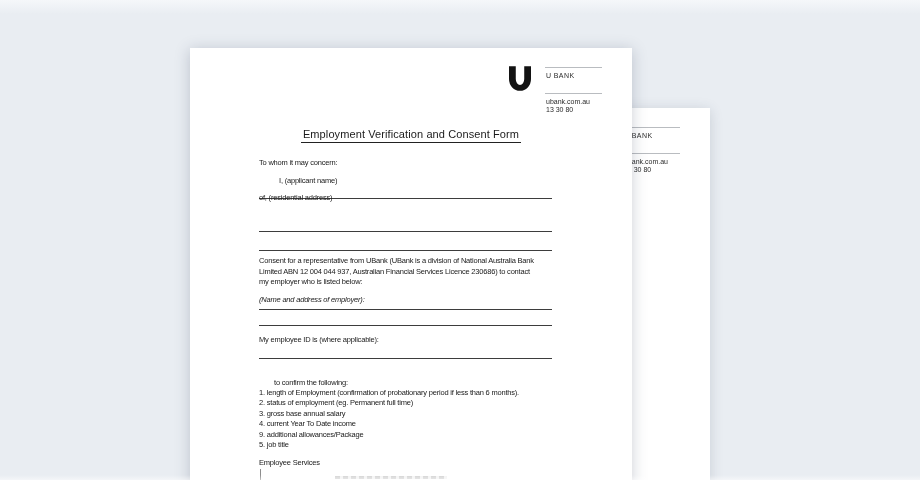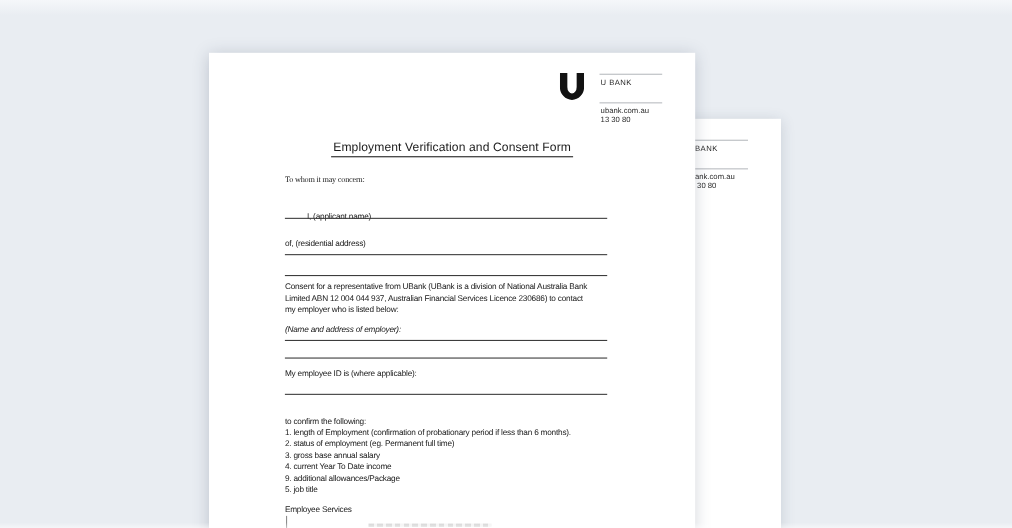--- a/index.html
+++ b/index.html
@@ -28,28 +28,28 @@
   .hr-name{ top:5px; letter-spacing:0.4px; }
   .hr-site{ top:31px; }
   .hr-phone{ top:39px; }
 
   .ftitle{ position:absolute; top:76px; left:0; width:100%; text-align:center; }
   .ftitle span{ display:inline-block; font-size:11px; color:#1b1b1b; letter-spacing:0.1px;
     border-bottom:1px solid #222; padding:0 2px 2px; }
 
   .t{ position:absolute; left:69px; font-size:7.5px; letter-spacing:-0.2px;
     color:#202020; white-space:nowrap; }
-  .t-salutation{ top:110px;font-family:Liberation Serif, serif; }
-  .t-applicant{ top:144px;padding-left:20px; }
-  .t-address{ top:169px; }
+  .t-salutation{ top:110px; }
+  .t-applicant{ top:128px;padding-left:20px; }
+  .t-address{ top:145px; }
   .t-para{ top:208px; line-height:10.6px; }
   .t-para div{ white-space:nowrap; }
   .t-employer{ top:247px;font-style:italic; }
   .t-empid{ top:287px; }
-  .t-confirm{ top:330px; }
+  .t-confirm{ top:330px;margin-left:15px; }
   .t-list{ top:340px; line-height:10.4px; }
   .t-list div{ white-space:nowrap; }
   .t-signature{ top:410px; }
 
   .rule{ position:absolute; left:69px; width:293px; height:1px; background:#3d3d3d; }
   .rule.r1{ top:150px; } .rule.r2{ top:183px; } .rule.r3{ top:202px; }
   .rule.r4{ top:261px; } .rule.r5{ top:277px; } .rule.r6{ top:310px; }
 
   .sig-edge{ position:absolute; left:70px; top:421px; width:1px; height:45px; background:#8d8d8d; }
   .sig-frag{ position:absolute; left:145px; top:428px; width:112px; height:2.5px; opacity:0.8;

